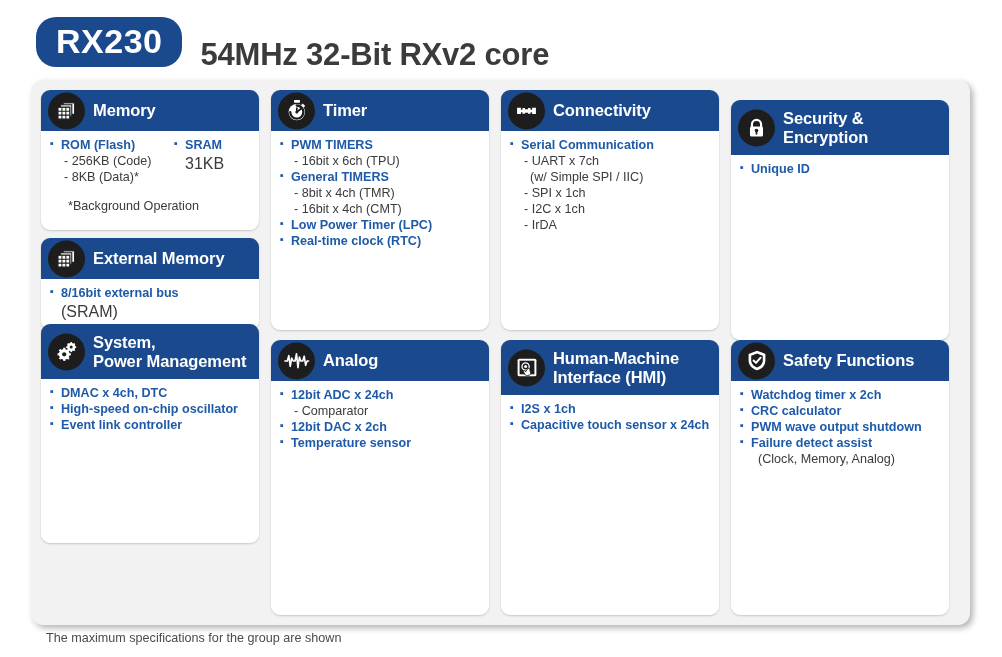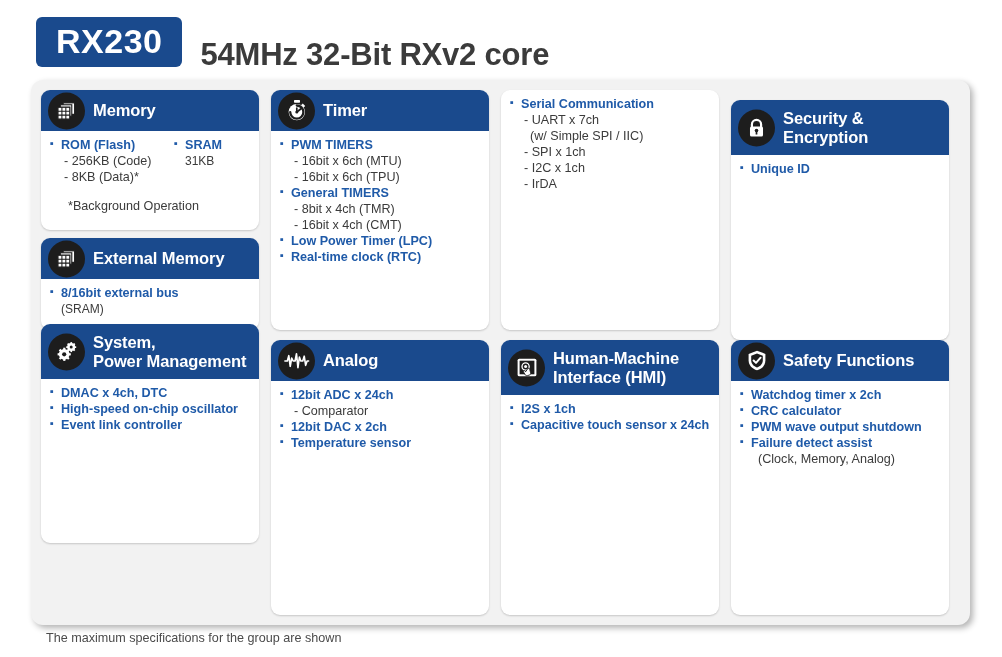--- a/index.html
+++ b/index.html
@@ -15,21 +15,21 @@
   .title-row {
     position: absolute; left: 36px; top: 14px;
     display: flex; align-items: center; gap: 18px;
   }
   .chip-badge {
     background: #1a4a8d;
     color: #ffffff;
     font-size: 34px; font-weight: bold;
     letter-spacing: 0.5px;
     padding: 7px 20px 9px 20px;
-    border-radius: 6px;
+    border-radius: 20px;
     line-height: 1;
   }
   .title-text {
     color: #3b3b3b;
     font-size: 31px; font-weight: bold;
     line-height: 1;
     letter-spacing: -0.2px;
     margin-top: 25px;
   }
 
@@ -104,21 +104,21 @@
   li.sub {
     color: #3b3b3b;
     font-size: 12.6px;
     font-weight: normal;
     line-height: 1.27;
     padding-left: 14px;
     white-space: nowrap;
   }
   li.plain {
     color: #3b3b3b;
-    font-size: 12px;
+    font-size: 16px;
     font-weight: normal;
     line-height: 1.27;
     padding-left: 11px;
     white-space: nowrap;
   }
   li.note {
     color: #3b3b3b;
     font-size: 12.6px;
     line-height: 1.27;
     padding-left: 18px;
@@ -222,32 +222,41 @@
               <circle cx="11.8" cy="13.6" r="1.5" fill="#1d1d1d"></circle>
               <line x1="11.8" y1="13.6" x2="16.0" y2="10.3" stroke="#1d1d1d" stroke-width="1.9" stroke-linecap="round"></line>
               <line x1="11.8" y1="13.6" x2="11.8" y2="9.6" stroke="#1d1d1d" stroke-width="1.7" stroke-linecap="round"></line>
             </svg>
           </span>
           <span class="card-title">Timer</span>
         </div>
         <div class="card-body">
           <ul class="feat">
             <li class="bullet">PWM TIMERS</li>
-            <li class="sub">- 16bit x 6ch (MTU)</li>
             <li class="sub">- 16bit x 6ch (TPU)</li>
             <li class="bullet">General TIMERS</li>
             <li class="sub">- 8bit x 4ch (TMR)</li>
             <li class="sub">- 16bit x 4ch (CMT)</li>
             <li class="bullet">Low Power Timer (LPC)</li>
             <li class="bullet">Real-time clock (RTC)</li>
           </ul>
         </div>
       </div>
 
       <div class="card" style="left:460px; top:0px; width:218px; height:240px;">
+        <div class="card-head">
+          <span class="head-icon">
+            <svg width="25" height="25" viewBox="0 0 26 26">
+              <rect x="11.4" y="11.2" width="3.4" height="3.6" fill="#ffffff"></rect>
+              <path d="M3.2 9.6 h4.0 v2.0 h1.6 v-1.6 h2.6 v5.8 h-2.6 v-1.6 h-1.6 v2.0 h-4.0 z" fill="#ffffff"></path>
+              <path d="M22.8 9.6 h-4.0 v2.0 h-1.6 v-1.6 h-2.6 v5.8 h2.6 v-1.6 h1.6 v2.0 h4.0 z" fill="#ffffff"></path>
+            </svg>
+          </span>
+          <span class="card-title">Connectivity</span>
+        </div>
         <div class="card-body">
           <ul class="feat">
             <li class="bullet">Serial Communication</li>
             <li class="sub">- UART x 7ch</li>
             <li class="sub" style="padding-left:20px;">  (w/ Simple SPI / IIC)</li>
             <li class="sub">- SPI x 1ch</li>
             <li class="sub">- I2C x 1ch</li>
             <li class="sub">- IrDA</li>
           </ul>
         </div>

